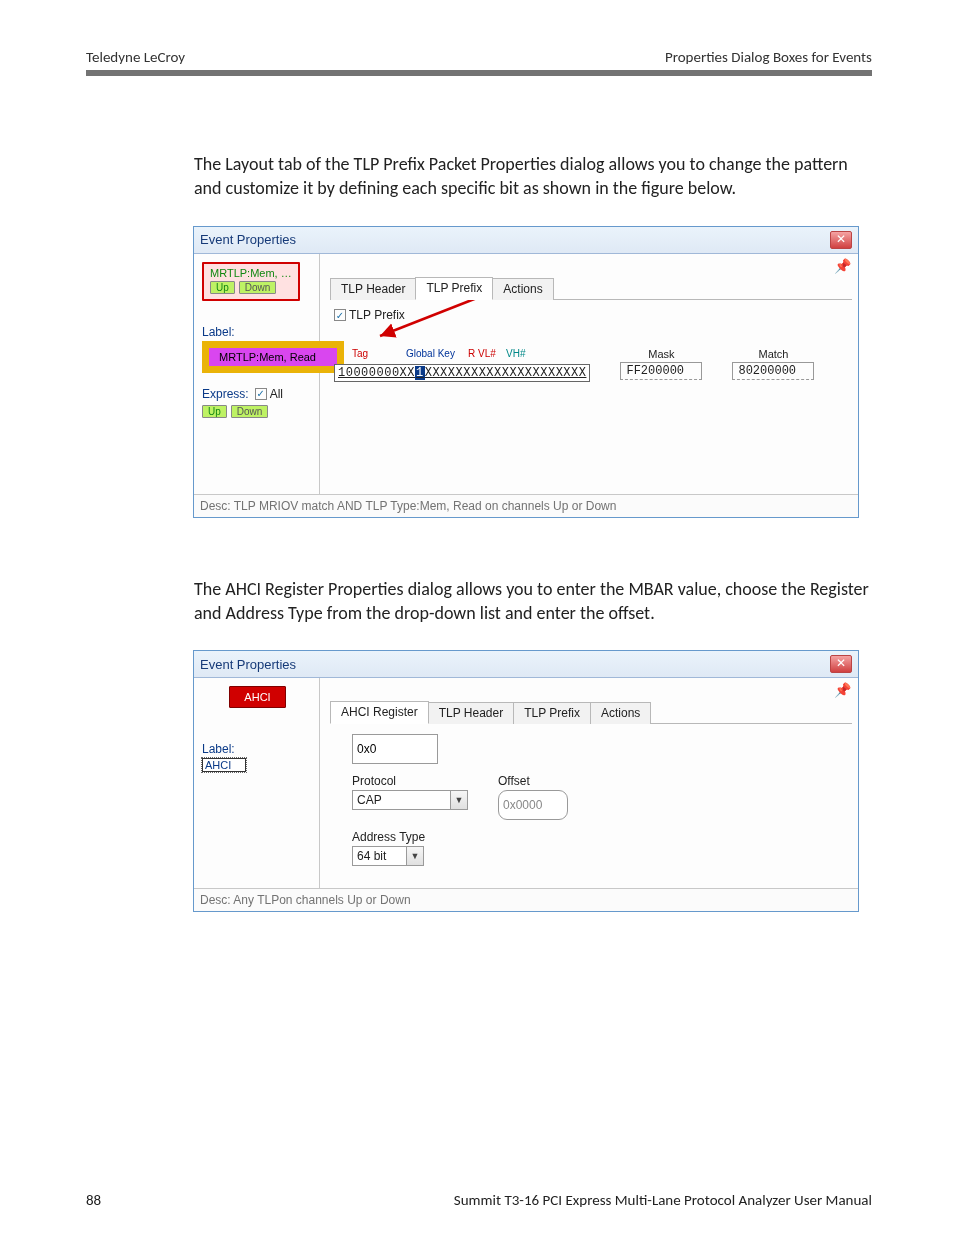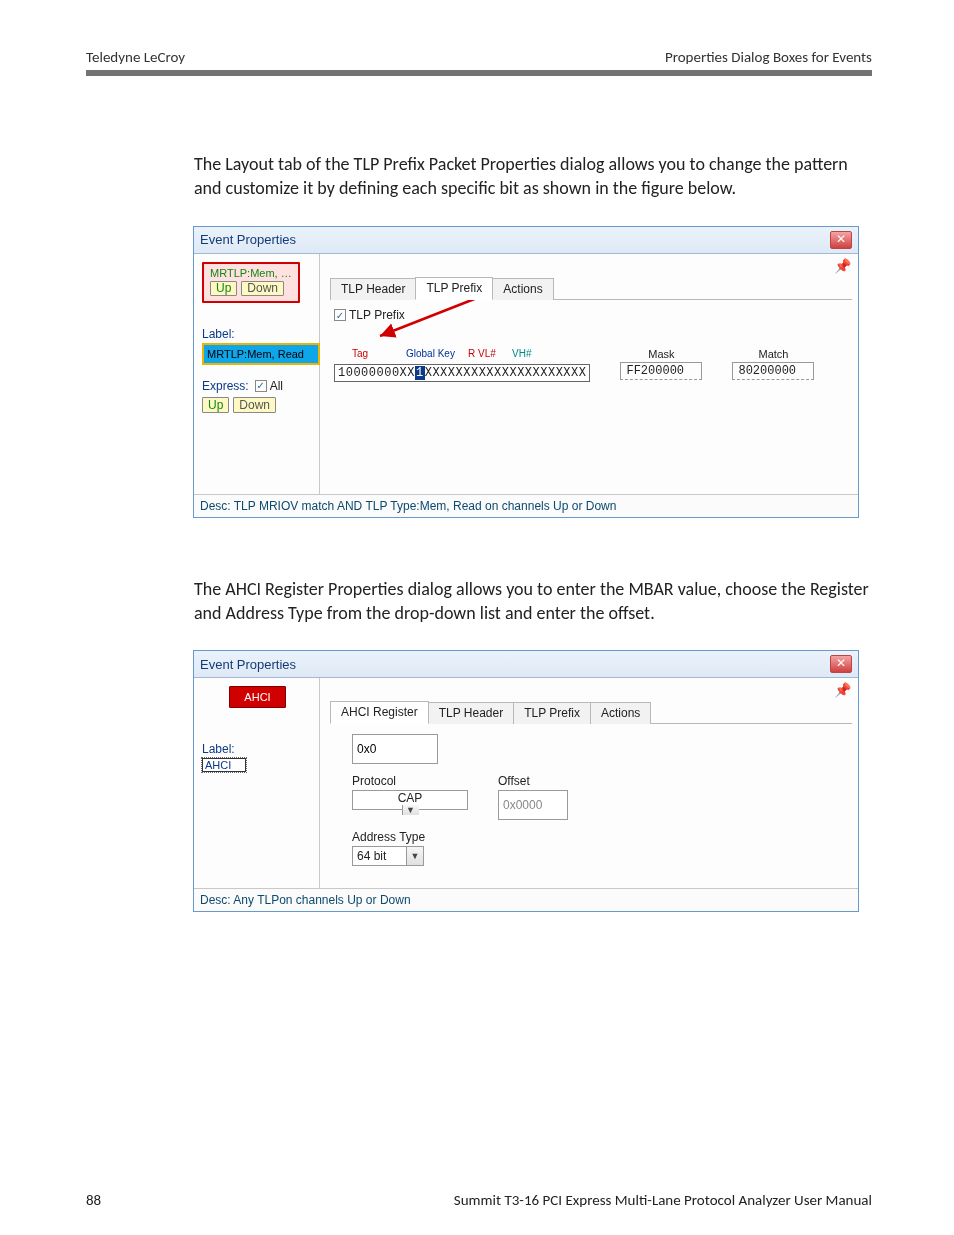--- a/index.html
+++ b/index.html
@@ -101,35 +101,35 @@
   .badge-tlp {
     border: 2px solid #d00000;
     background: #ffe1e1;
     color: #118811;
     border-radius: 1px;
   }
   .badge-tlp .subbtns {
     display: flex; gap: 4px; margin-top: 2px;
   }
   .mini-btn {
-    border: 1px solid #888; background: #fef9c3;
-    font-size: 12px; color: #555;
+    border: 1px solid #888; background: #bef264;
+    font-size: 10px; color: #555;
     padding: 0 5px; border-radius: 1px;
   }
   .mini-btn.green { color: #148814; }
   .lp-label {
     color: #0a3a88; font-size: 12px;
     margin-top: 16px; margin-bottom: 2px;
   }
   .lp-input {
     width: 108px; height: 16px;
-    border: 2px solid #eab308;
-    font-family: Tahoma, Arial, sans-serif;
-    font-size: 11px; padding: 1px 3px;
-    background: #0ea5e9;
+    border: 7px solid #eab308;
+    font-family: Tahoma, Arial, sans-serif;
+    font-size: 11px; padding: 1px 10px;
+    background: #d946ef;
   }
   .channels-row {
     display: flex; align-items: center; gap: 6px;
     margin-top: 14px;
   }
   .channels-row .lbl { color: #0a3a88; }
   .chk {
     display: inline-flex; align-items: center; gap: 3px;
     font-size: 12px; color: #222;
   }
@@ -184,20 +184,21 @@
   .bit-labels .c-red { color: #cc0000; }
   .bit-labels .c-blue { color: #003399; }
   .bit-labels .c-cyan { color: #008888; }
   .bitfield {
     border: 1px solid #666;
     padding: 1px 3px;
     letter-spacing: 0.5px;
     font-size: 12px;
     font-family: "Courier New", monospace;
     background: #fff;
+    text-decoration: underline;
   }
   .bitfield .sel {
     background: #0a3a88; color: #fff;
     padding: 0 1px;
   }
   .mm-col {
     text-align: center;
     font-family: Tahoma, Arial, sans-serif;
   }
   .mm-col .hdr2 { font-size: 11px; margin-bottom: 2px; color: #222; }
@@ -212,21 +213,21 @@
   }
   .red-arrow {
     position: absolute;
     left: 52px; top: 38px;
   }
   .desc-bar {
     border-top: 1px solid #c8c8c8;
     background: #fbfbfb;
     padding: 4px 6px;
     font-size: 12px;
-    color: #0c4a6e;
+    color: #737373;
     font-family: Tahoma, Arial, sans-serif;
   }
 
   
   .badge-ahci {
     background: #d00000;
     color: #fff;
     border: 1px solid #800000;
     padding: 4px 14px;
     font-size: 11px;
@@ -251,21 +252,21 @@
     font-size: 12px; color: #222;
   }
   .fld label { display: block; margin-bottom: 2px; }
   .fld input.txt {
     height: 30px; box-sizing: border-box;
     border: 1px solid #9a9a9a;
     padding: 1px 4px;
     font-size: 12px;
     font-family: Tahoma, Arial, sans-serif;
   }
-  .fld .ro { color: #888; }
+  .fld .ro { color: #888; border-radius: 9px; }
   .select-like {
     display: inline-flex; align-items: center;
     border: 1px solid #9a9a9a; height: 18px;
     background: #fff;
   }
   .select-like .val { padding: 0 4px; font-size: 12px; }
   .select-like .caret {
     width: 16px; height: 100%;
     border-left: 1px solid #9a9a9a;
     background: linear-gradient(#f6f6f6,#e0e0e0);
@@ -348,21 +349,21 @@
           <span class="box">✓</span>
           <span>TLP Prefix</span>
         </span>
 
         <div class="bitbox-row">
           <div style="position:relative;">
             <div class="bit-labels">
               <span class="c-red" style="left:18px;">Tag</span>
               <span class="c-blue" style="left:72px;">Global Key</span>
               <span class="c-red" style="left:134px;">R VL#</span>
-              <span class="c-cyan" style="left:178px;">VH#</span>
+              <span class="c-cyan" style="left:172px;">VH#</span>
             </div>
             <div class="bitfield"><span>10000000XX</span><span class="sel">1</span><span>XXXXXXXXXXXXXXXXXXXXX</span></div>
           </div>
 
           <div class="mm-col">
             <div class="hdr2">Mask</div>
             <span class="val">FF200000</span>
           </div>
           <div class="mm-col">
             <div class="hdr2">Match</div>
@@ -405,21 +406,21 @@
       </div>
 
       <div class="form-col">
         <div class="fld">
           <input class="txt" style="width: 86px;" value="0x0">
         </div>
 
         <div class="row-fld">
           <div class="fld">
             <label>Protocol</label>
-            <span class="select-like" style="width:114px;flex-direction:column;">
+            <span class="select-like" style="width:114px;">
               <span class="val" style="flex:1;">CAP</span>
               <span class="caret">▼</span>
             </span>
           </div>
           <div class="fld">
             <label>Offset</label>
             <input class="txt ro" style="width: 70px;" readonly="" value="0x0000">
           </div>
         </div>
 

